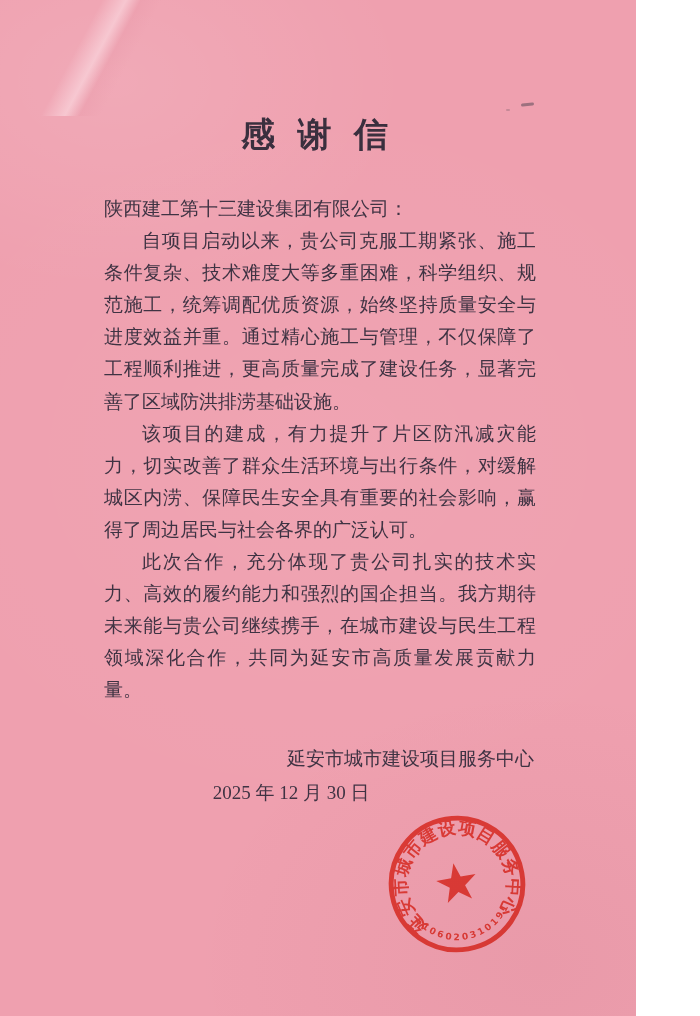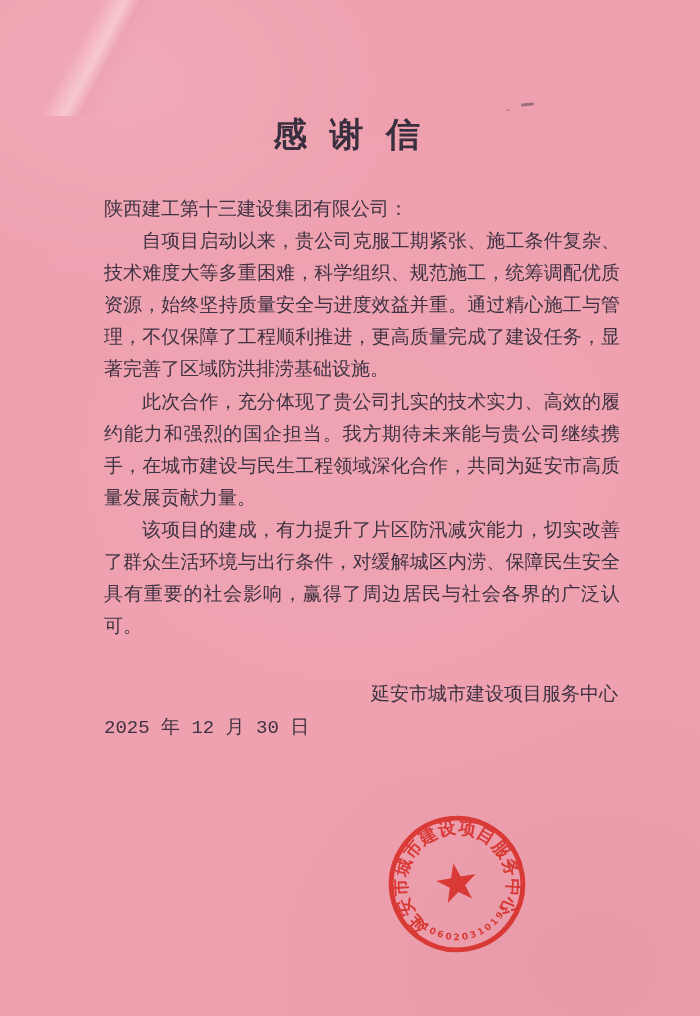--- a/index.html
+++ b/index.html
@@ -2,21 +2,21 @@
 <html><head>
 <meta charset="utf-8">
 <style>
   * { margin: 0; padding: 0; box-sizing: border-box; }
   html, body {
     width: 700px;
     font-family: "Liberation Serif", "DejaVu Serif", serif;
   }
   .page {
     position: relative;
-    width: 700px;
+    width: 636px;
     height: 1016px;
     overflow: hidden;
     color: #3f3343;
     background:
       radial-gradient(ellipse 420px 300px at 18% 8%, rgba(255,255,255,0.10), rgba(255,255,255,0) 70%),
       radial-gradient(ellipse 500px 400px at 85% 95%, rgba(120,40,60,0.05), rgba(120,40,60,0) 70%),
       radial-gradient(ellipse 600px 500px at 50% 45%, rgba(255,255,255,0.04), rgba(255,255,255,0) 75%),
       #efa0af;
   }
   
@@ -42,42 +42,41 @@
   .title {
     padding-top: 117px;
     text-align: center;
     font-size: 34px;
     line-height: 36px;
     font-weight: 700;
     letter-spacing: 7px;
     color: #3a2f3e;
   }
   .content {
-    margin: 40px 80px 0 104px;
+    margin: 40px 100px 0 104px;
     font-size: 19px;
     line-height: 32.1px;
   }
   .salutation {
     text-align: left;
   }
   .body-text p {
     text-indent: 2em;
     text-align: justify;
     text-align-last: left;
   }
   .signature {
     margin-top: 36px;
     text-align: right;
     padding-right: 2px;
   }
   .date {
     margin-top: 2px;
-    text-align: left;
+    text-align: center;
     padding-right: 58px;
-    font-family: Liberation Mono, monospace;
   }
 
   .seal {
     position: absolute;
     left: 387px;
     top: 814px;
     width: 140px;
     height: 140px;
     color: #e8402f;
     opacity: 0.85;
@@ -97,22 +96,22 @@
   <div class="fold"></div>
   <div class="speck speck-1"></div>
   <div class="speck speck-2"></div>
 
   <h1 class="title">感 谢 信</h1>
 
   <div class="content">
     <div class="salutation">陕西建工第十三建设集团有限公司：</div>
     <div class="body-text">
         <p>自项目启动以来，贵公司克服工期紧张、施工条件复杂、技术难度大等多重困难，科学组织、规范施工，统筹调配优质资源，始终坚持质量安全与进度效益并重。通过精心施工与管理，不仅保障了工程顺利推进，更高质量完成了建设任务，显著完善了区域防洪排涝基础设施。</p>
+        <p>该项目的建成，有力提升了片区防汛减灾能力，切实改善了群众生活环境与出行条件，对缓解城区内涝、保障民生安全具有重要的社会影响，赢得了周边居民与社会各界的广泛认可。</p>
         <p>此次合作，充分体现了贵公司扎实的技术实力、高效的履约能力和强烈的国企担当。我方期待未来能与贵公司继续携手，在城市建设与民生工程领域深化合作，共同为延安市高质量发展贡献力量。</p>
-        <p>该项目的建成，有力提升了片区防汛减灾能力，切实改善了群众生活环境与出行条件，对缓解城区内涝、保障民生安全具有重要的社会影响，赢得了周边居民与社会各界的广泛认可。</p>
       </div>
     <div class="signature">延安市城市建设项目服务中心</div>
     <div class="date">2025 年 12 月 30 日</div>
   </div>
 
   <svg class="seal" viewBox="0 0 200 200" aria-hidden="true">
     <g transform="rotate(-10 100 100)">
       <defs>
         <path id="arcTop" d="M 44.8,146.3 A 72,72 0 1 1 155.2,146.3" fill="none"></path>
         <path id="arcBottom" d="M 24.8,127.4 A 80,80 0 0 0 175.2,127.4" fill="none"></path>

